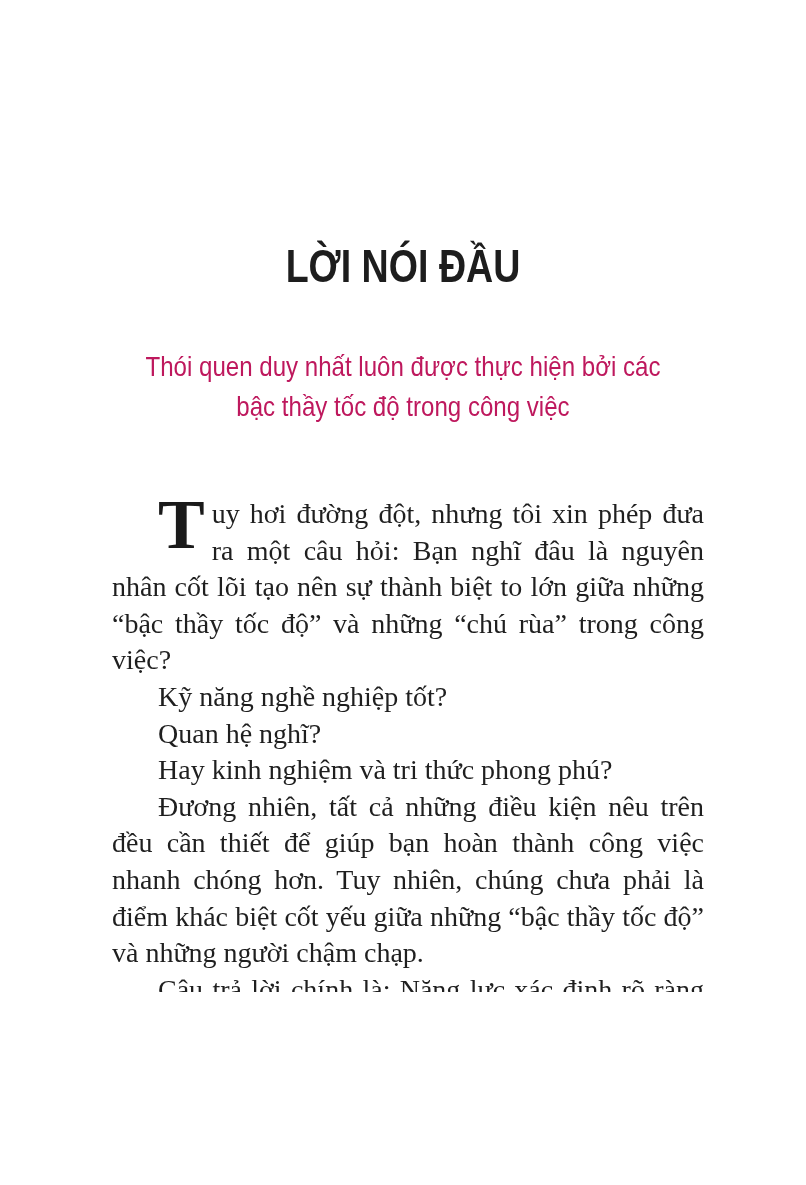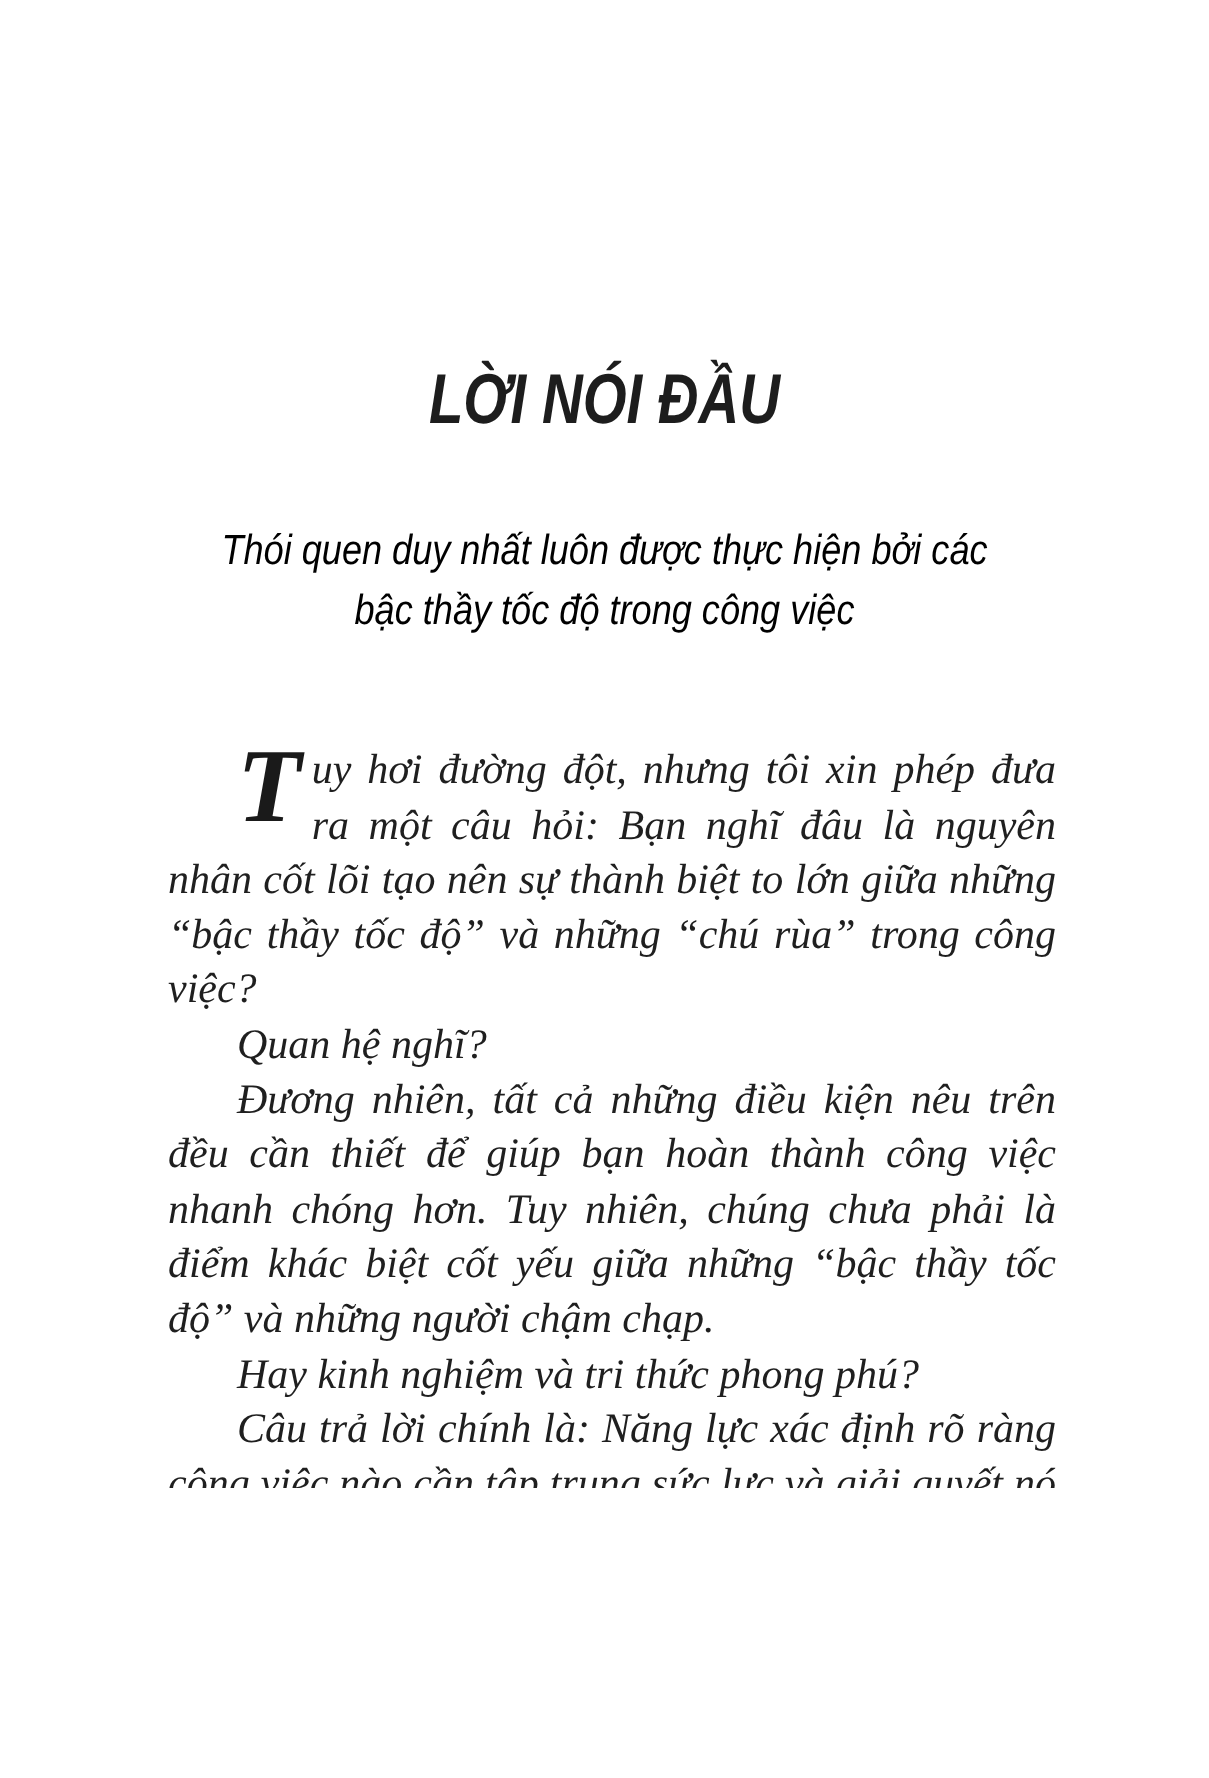--- a/index.html
+++ b/index.html
@@ -6,21 +6,20 @@
     margin: 0;
     padding: 0;
     background: #ffffff;
   }
   .page {
     position: relative;
     width: 806px;
     height: 992px;
     background: #ffffff;
     overflow: hidden;
-    font-style: italic;
   }
   .chapter-title {
     position: absolute;
     top: 238px;
     left: 0;
     width: 100%;
     margin: 0;
     text-align: center;
     font-family: "Liberation Sans", sans-serif;
     font-weight: bold;
@@ -33,21 +32,21 @@
   .chapter-subtitle {
     position: absolute;
     top: 347px;
     left: 0;
     width: 100%;
     text-align: center;
     font-family: "Liberation Sans", sans-serif;
     font-weight: normal;
     font-size: 28px;
     line-height: 40px;
-    color: #000000;
+    color: #be185d;
   }
   .subtitle-line {
     transform: scaleX(0.86);
     white-space: nowrap;
   }
   .body-text {
     position: absolute;
     top: 496px;
     left: 112px;
     width: 592px;
@@ -87,25 +86,26 @@
     <div class="subtitle-line">Thói quen duy nhất luôn được thực hiện bởi các</div>
     <div class="subtitle-line">bậc thầy tốc độ trong công việc</div>
   </div>
 
   <div class="body-text">
 
     <p class="opening">
       <span class="dropcap">T</span><span>uy hơi đường đột, nhưng tôi xin phép đưa ra một câu hỏi: Bạn nghĩ đâu là nguyên nhân cốt lõi tạo nên sự thành biệt to lớn giữa những “bậc thầy tốc độ” và những “chú rùa” trong công việc?</span>
     </p>
 
+    <p>Kỹ năng nghề nghiệp tốt?</p>
 
 
     <p>Quan hệ nghĩ?</p>
 
+    <p>Hay kinh nghiệm và tri thức phong phú?</p>
+
     <p>Đương nhiên, tất cả những điều kiện nêu trên đều cần thiết để giúp bạn hoàn thành công việc nhanh chóng hơn. Tuy nhiên, chúng chưa phải là điểm khác biệt cốt yếu giữa những “bậc thầy tốc độ” và những người chậm chạp.</p>
-
-    <p>Hay kinh nghiệm và tri thức phong phú?</p>
 
     <p>Câu trả lời chính là: Năng lực xác định rõ ràng công việc nào cần tập trung sức lực và giải quyết nó với tốc độ nhanh nhất. Thêm vào đó là năng lực khéo léo phân phó những việc không ưu tiên cho người khác.</p>
 
   </div>
 
 </div>
 
 </body></html>

